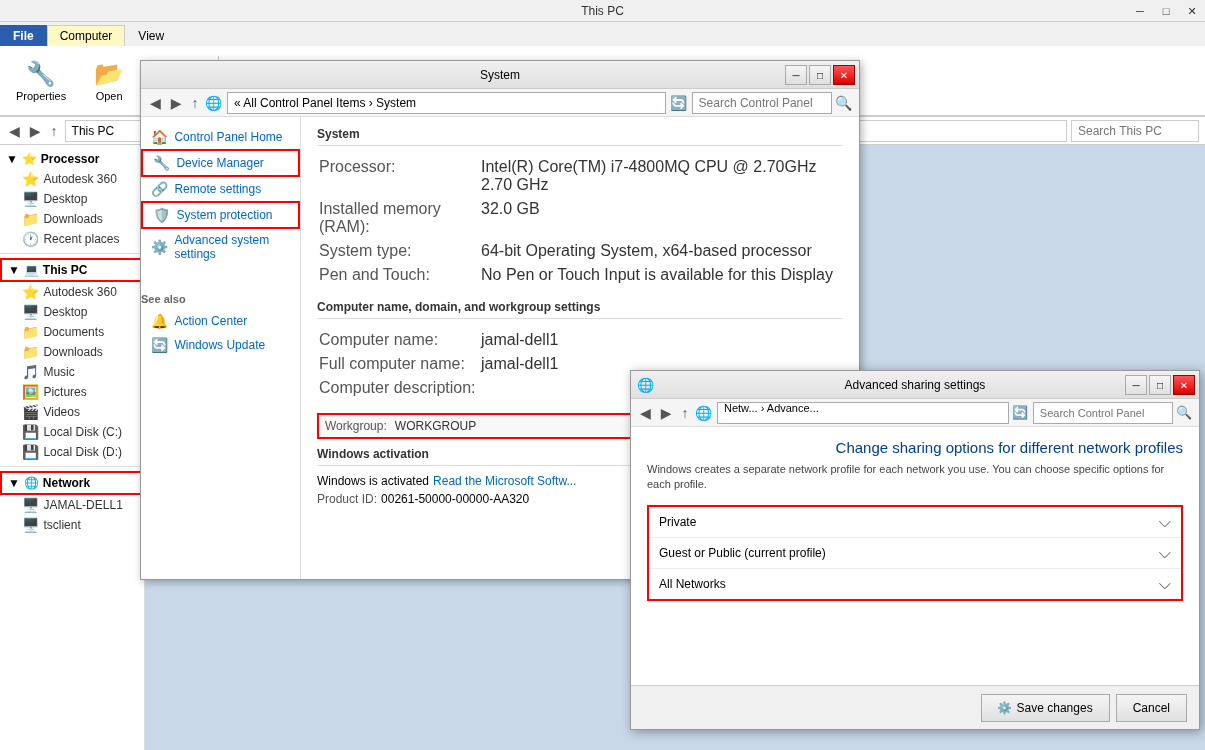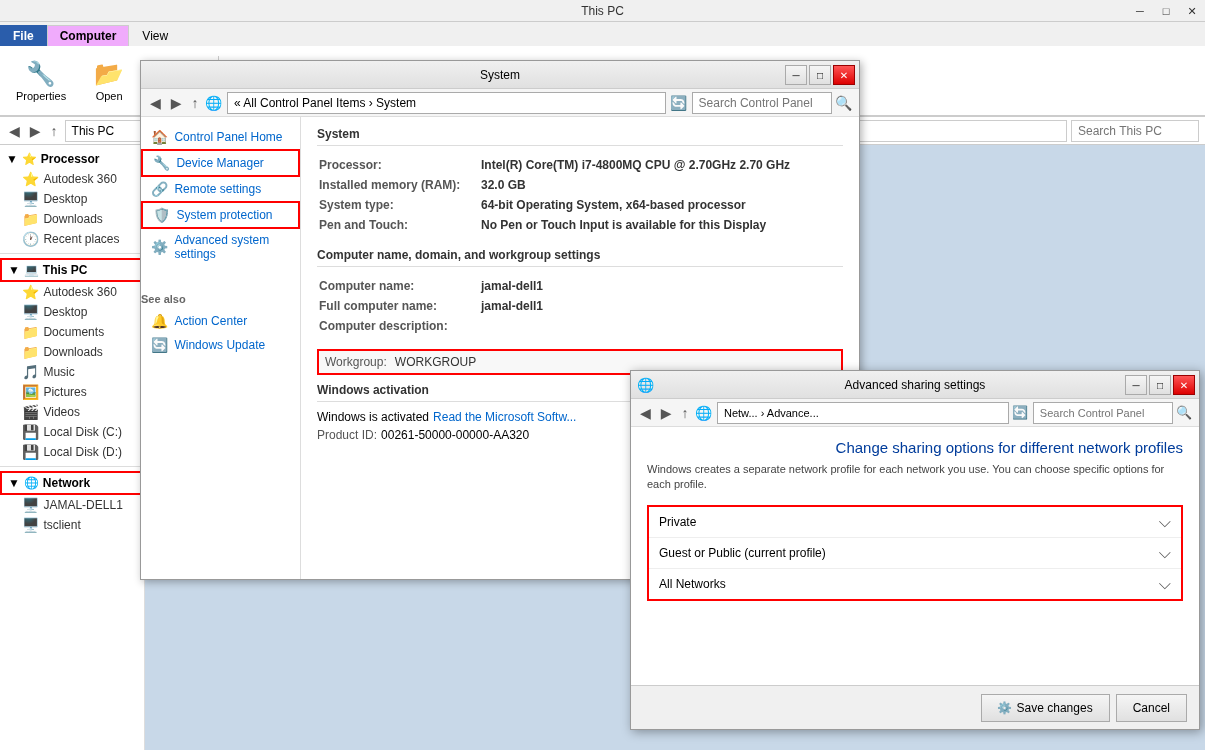--- a/index.html
+++ b/index.html
@@ -52,23 +52,23 @@
       align-items: flex-end;
     }
     .ribbon-tab {
       padding: 3px 12px;
       font-size: 12px;
       cursor: pointer;
       border: 1px solid transparent;
       border-bottom: none;
     }
     .ribbon-tab.active {
-      background: #f0abfc;
+      background: #fef9c3;
       border-color: #ccc;
-      font-weight: bold;
+      font-weight: normal;
     }
     .ribbon-tab.file {
       background: #2a5dab;
       color: white;
       font-weight: bold;
     }
     .ribbon-content {
       background: white;
       border-bottom: 1px solid #ccc;
       height: 70px;
@@ -274,24 +274,23 @@
     .sys-section-title {
       font-size: 12px;
       font-weight: bold;
       border-bottom: 1px solid #ddd;
       padding-bottom: 4px;
       margin-bottom: 8px;
       color: #333;
     }
     .sys-info-table { width: 100%; margin-bottom: 12px; }
     .sys-info-table tr td {
-      font-size: 12px;
+      font-size: 16px;
       padding: 2px 0;
       vertical-align: top;
-      font-weight: bold;
     }
     .sys-info-table td:first-child {
       color: #555;
       width: 160px;
     }
     .sys-info-table td:last-child { color: #333; }
 
     .workgroup-row {
       border: 2px solid red;
       background: #f8f8f8;
@@ -352,21 +351,21 @@
       padding: 2px 6px;
       gap: 4px;
       font-size: 11px;
     }
     .adv-addr-path {
       flex: 1;
       background: white;
       border: 1px solid #aaa;
       height: 22px;
       display: flex;
-      align-items: center;
+      align-items: flex-end;
       padding: 9px 6px;
       font-size: 11px;
     }
     .adv-search {
       width: 140px;
       height: 22px;
       border: 1px solid #aaa;
       padding: 0 6px;
       font-size: 11px;
     }

